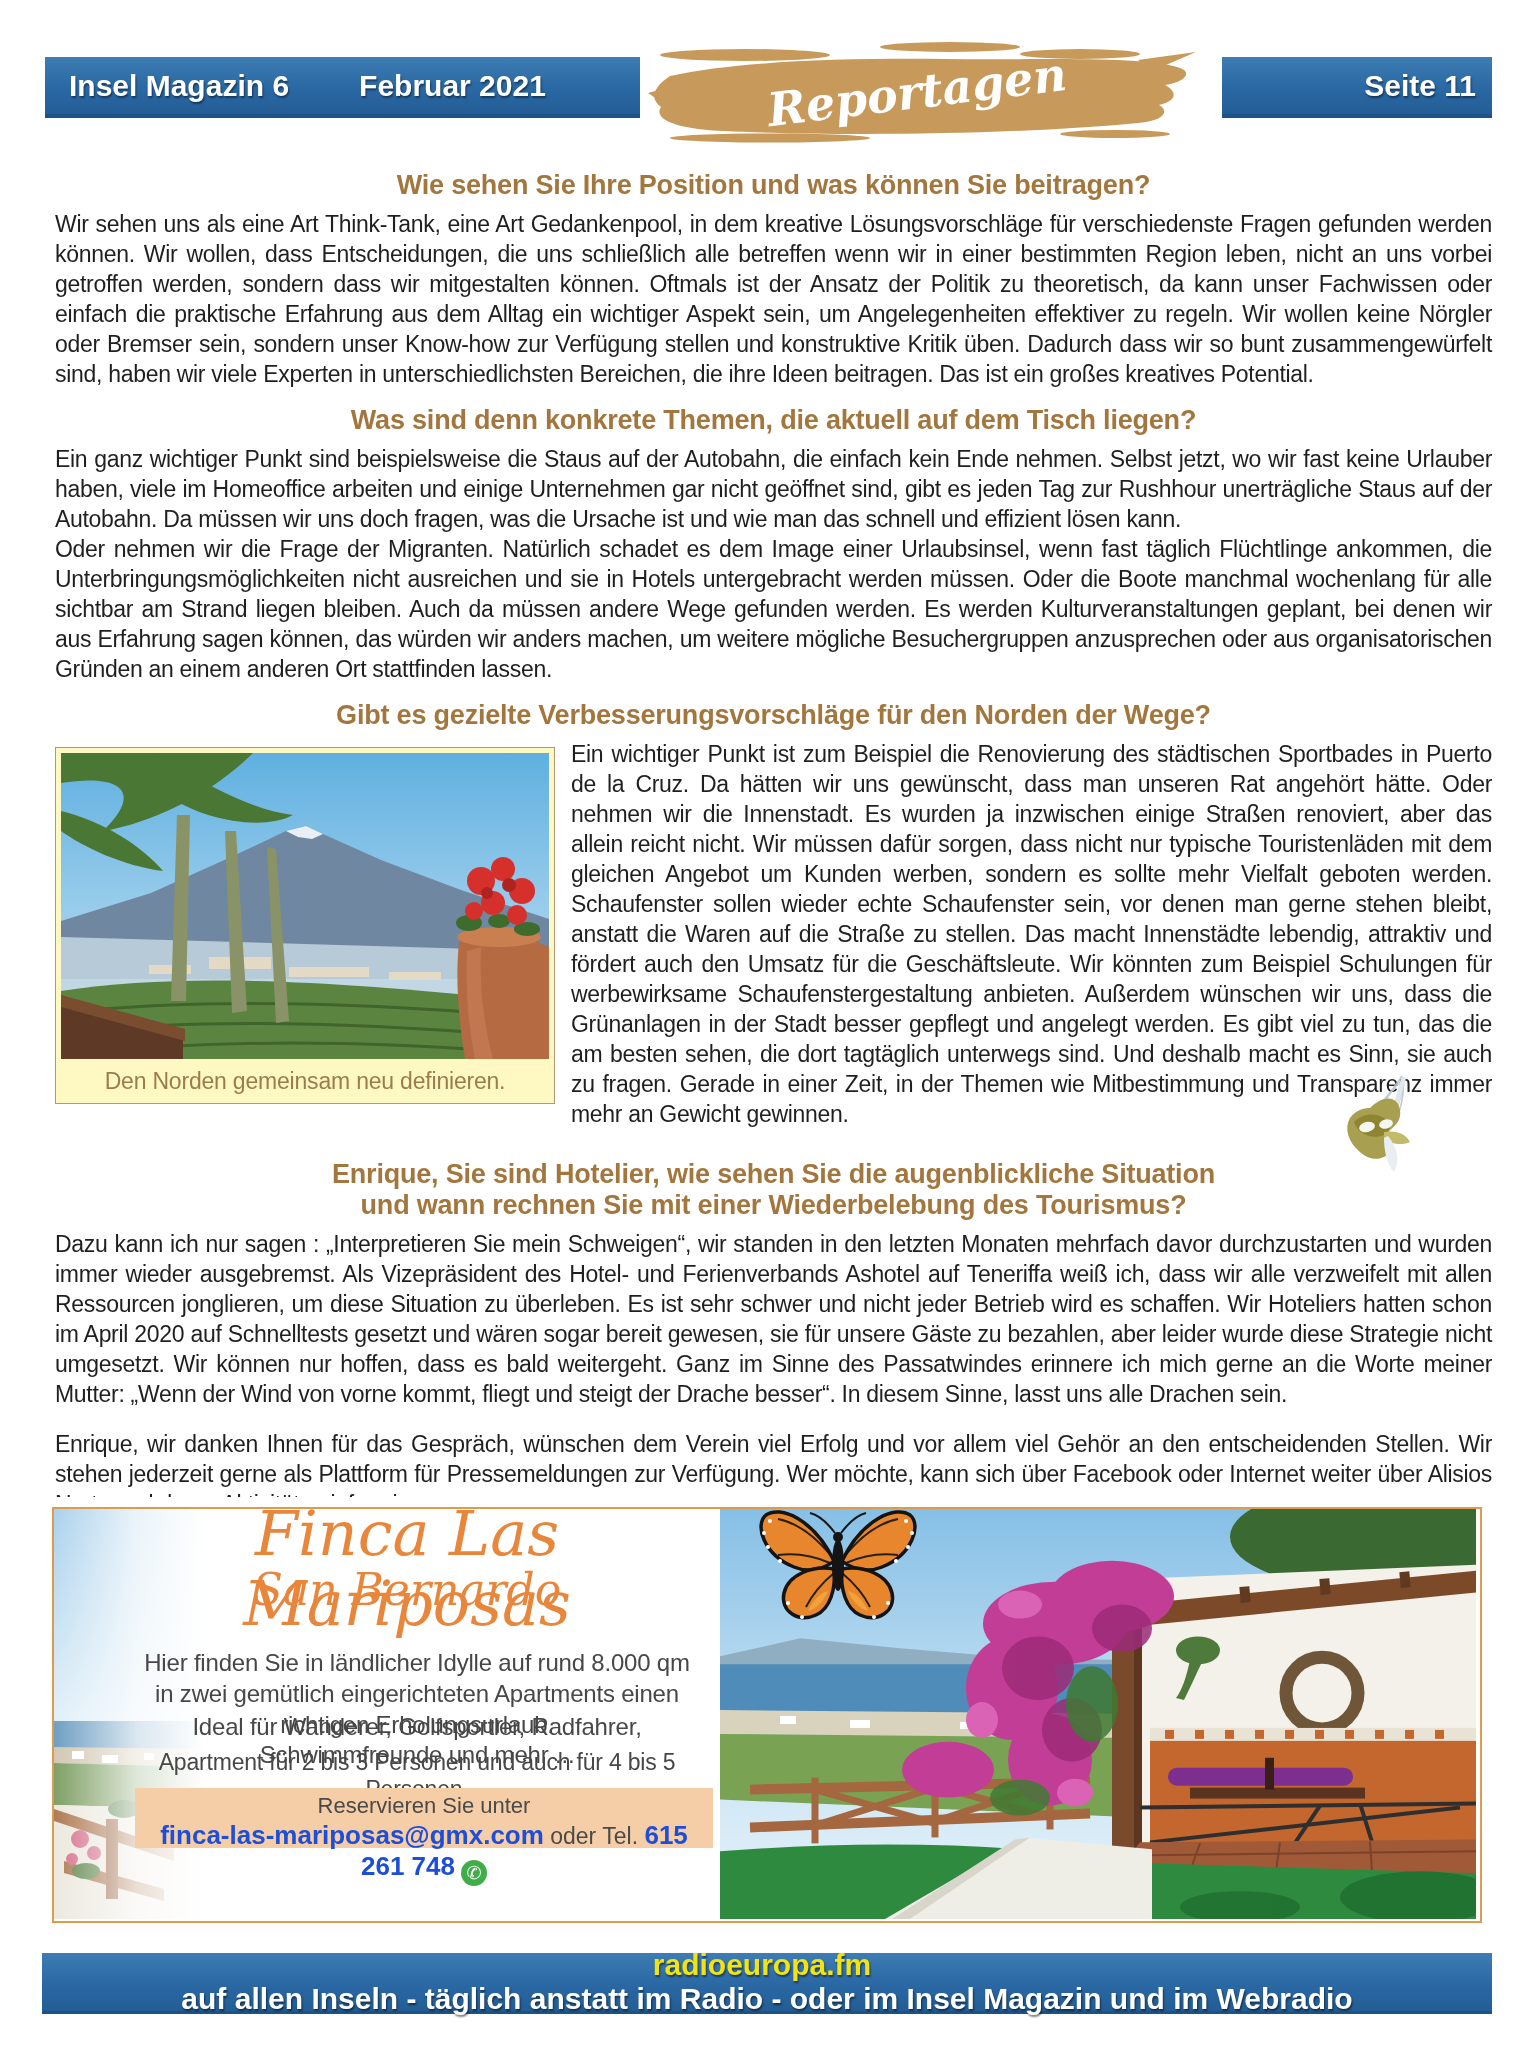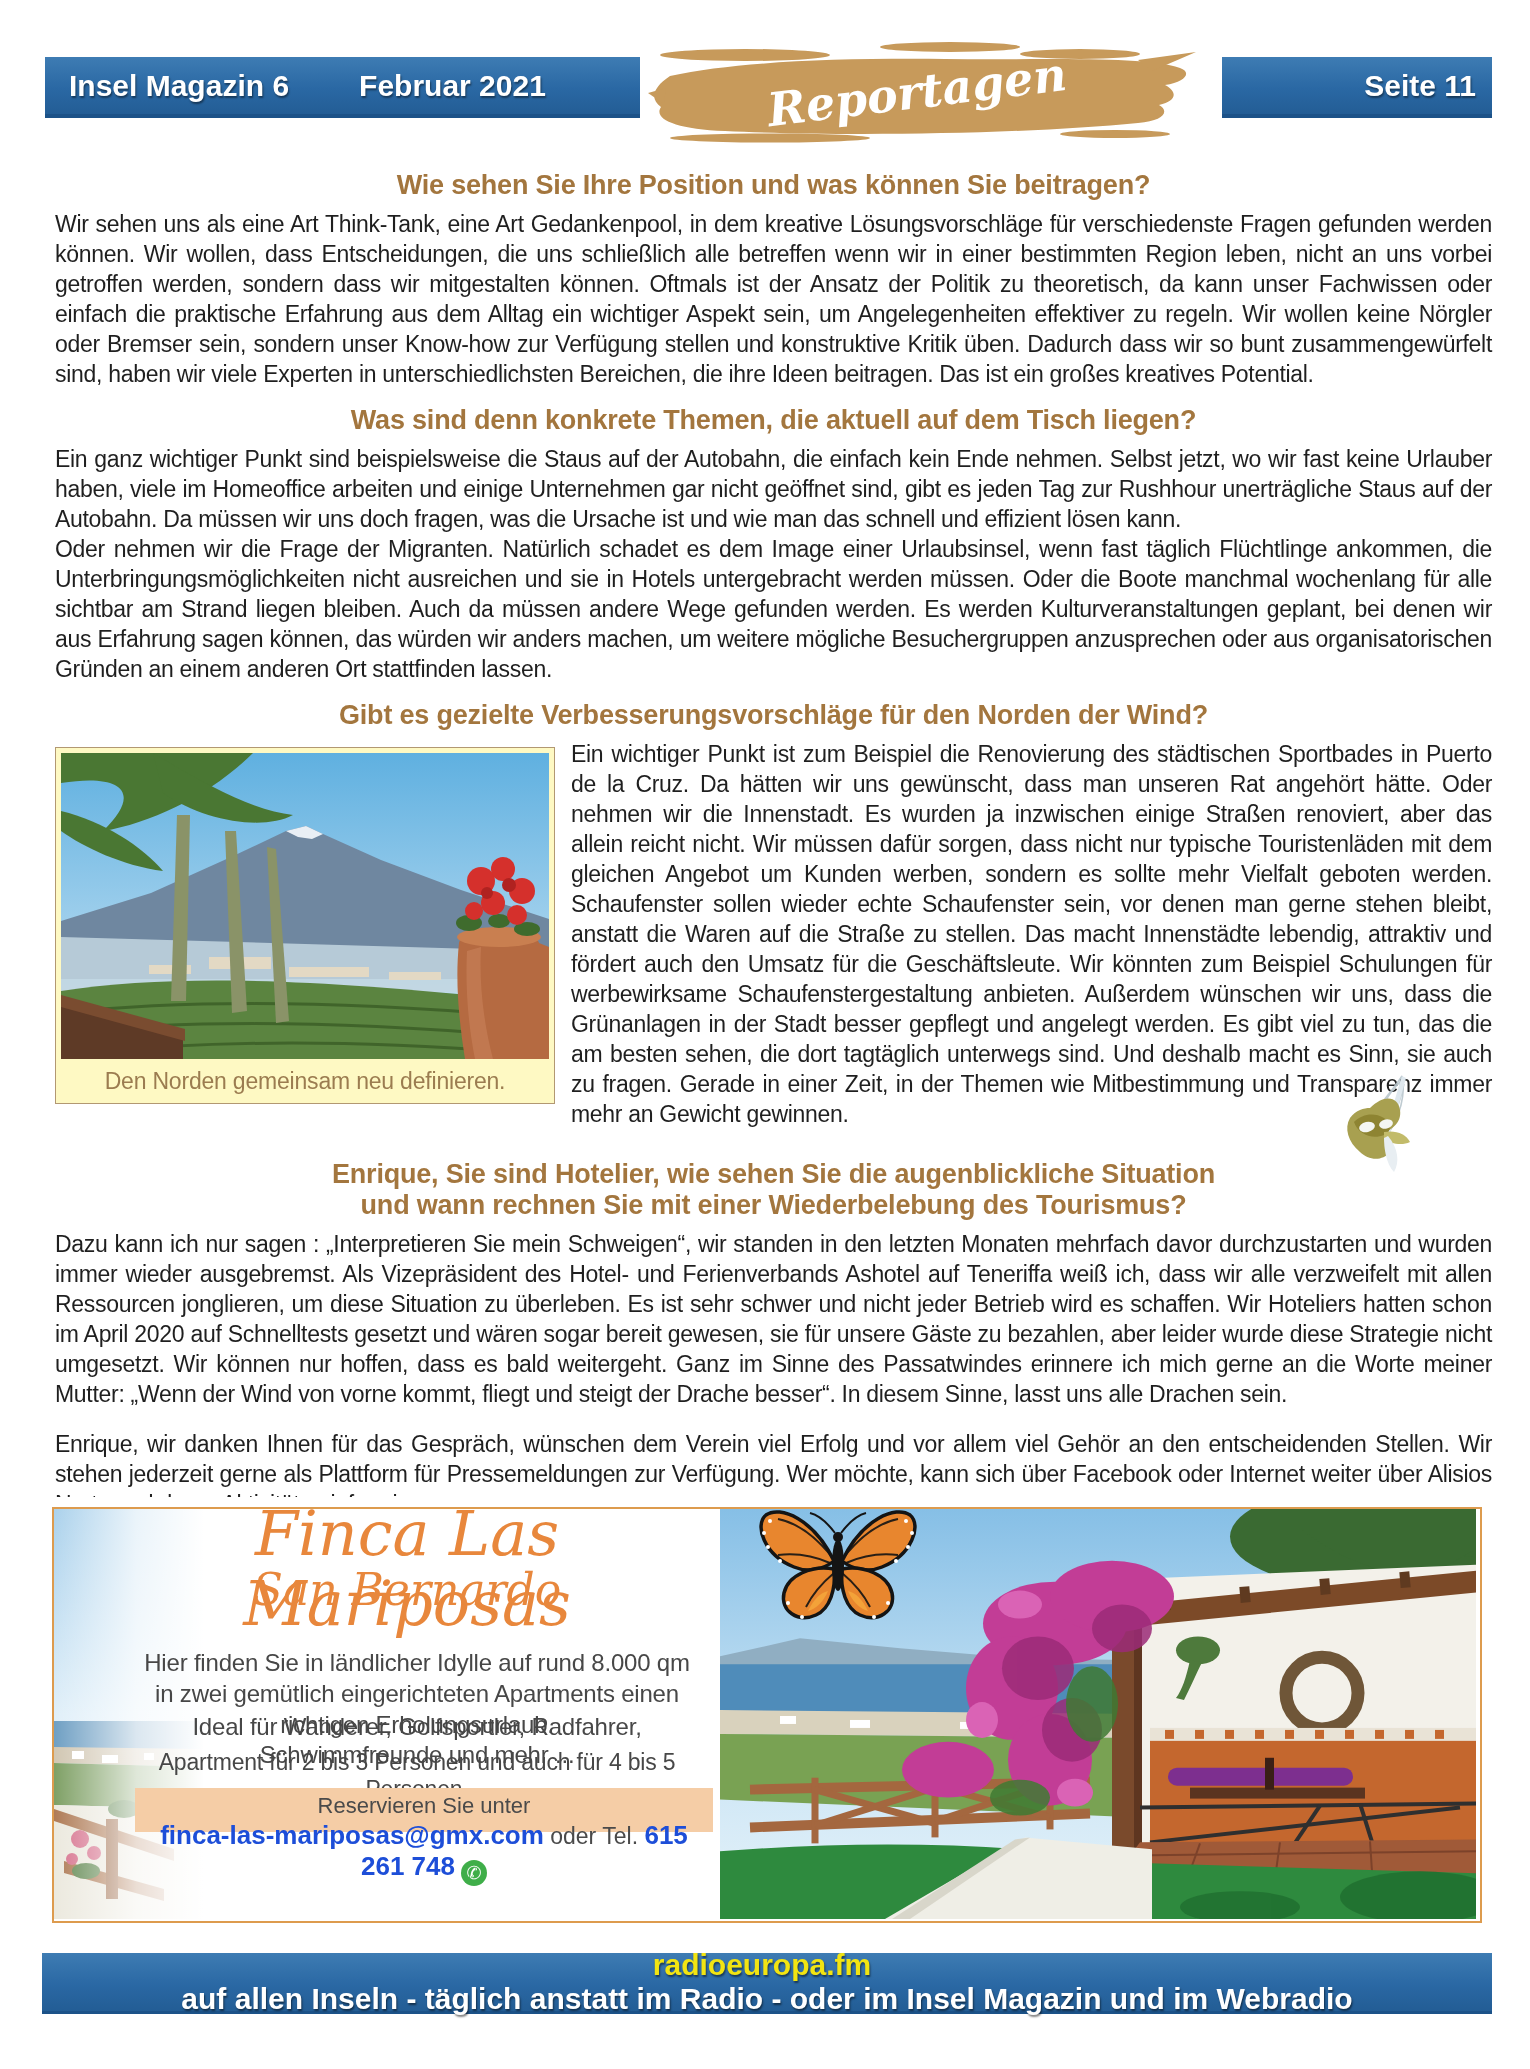--- a/index.html
+++ b/index.html
@@ -71,21 +71,21 @@
   .ad-subtitle{
     position:absolute;left:60px;top:67px;width:610px;text-align:center;z-index:4;
     font-family:"DejaVu Serif", serif;font-style:italic;color:var(--orange);
     font-size:44px;line-height:52px;
   }
   .ad-text{position:absolute;z-index:4;color:#474747;text-align:center;letter-spacing:-0.2px;}
   .ad-intro{left:95px;top:150px;width:560px;font-size:24px;line-height:31px;}
   .ad-audience{left:60px;top:216px;width:630px;font-size:24px;}
   .ad-apartments{left:95px;top:252px;width:560px;font-size:23px;}
   .ad-banner{
-    position:absolute;left:93px;top:291px;width:578px;height:44px;z-index:4;
+    position:absolute;left:93px;top:291px;width:578px;height:60px;z-index:4;
     background:var(--peach);text-align:center;color:#4a4a4a;
   }
   .ad-banner .line1{font-size:22px;padding-top:5px;}
   .ad-banner .line2{font-size:23px;margin-top:1px;}
   .ad-banner .bold{font-weight:bold;color:#1d4ed8;font-size:26px;}
   .wa-icon{
     display:inline-block;width:26px;height:26px;border-radius:50%;background:var(--wa);
     color:#fff;font-size:18px;line-height:26px;text-align:center;vertical-align:-4px;margin-left:6px;
   }
   .ad-slogan{
@@ -132,21 +132,21 @@
 
 <div class="content">
 
   <h2 class="qhead first">Wie sehen Sie Ihre Position und was können Sie beitragen?</h2>
   <p>Wir sehen uns als eine Art Think-Tank, eine Art Gedankenpool, in dem kreative Lösungsvorschläge für verschiedenste Fragen gefunden werden können. Wir wollen, dass Entscheidungen, die uns schließlich alle betreffen wenn wir in einer bestimmten Region leben, nicht an uns vorbei getroffen werden, sondern dass wir mitgestalten können. Oftmals ist der Ansatz der Politik zu theoretisch, da kann unser Fachwissen oder einfach die praktische Erfahrung aus dem Alltag ein wichtiger Aspekt sein, um Angelegenheiten effektiver zu regeln. Wir wollen keine Nörgler oder Bremser sein, sondern unser Know-how zur Verfügung stellen und konstruktive Kritik üben. Dadurch dass wir so bunt zusammengewürfelt sind, haben wir viele Experten in unterschiedlichsten Bereichen, die ihre Ideen beitragen. Das ist ein großes kreatives Potential.</p>
 
   <h2 class="qhead">Was sind denn konkrete Themen, die aktuell auf dem Tisch liegen?</h2>
   <p>Ein ganz wichtiger Punkt sind beispielsweise die Staus auf der Autobahn, die einfach kein Ende nehmen. Selbst jetzt, wo wir fast keine Urlauber haben, viele im Homeoffice arbeiten und einige Unternehmen gar nicht geöffnet sind, gibt es jeden Tag zur Rushhour unerträgliche Staus auf der Autobahn. Da müssen wir uns doch fragen, was die Ursache ist und wie man das schnell und effizient lösen kann.</p>
   <p>Oder nehmen wir die Frage der Migranten. Natürlich schadet es dem Image einer Urlaubsinsel, wenn fast täglich Flüchtlinge ankommen, die Unterbringungsmöglichkeiten nicht ausreichen und sie in Hotels untergebracht werden müssen. Oder die Boote manchmal wochenlang für alle sichtbar am Strand liegen bleiben. Auch da müssen andere Wege gefunden werden. Es werden Kulturveranstaltungen geplant, bei denen wir aus Erfahrung sagen können, das würden wir anders machen, um weitere mögliche Besuchergruppen anzusprechen oder aus organisatorischen Gründen an einem anderen Ort stattfinden lassen.</p>
 
-  <h2 class="qhead">Gibt es gezielte Verbesserungsvorschläge für den Norden der Wind?</h2>
+  <h2 class="qhead">Gibt es gezielte Verbesserungsvorschläge für den Norden der Wege?</h2>
 
   <div class="figure">
     <svg viewBox="0 0 488 306" preserveAspectRatio="none">
       <defs>
         <linearGradient id="sky1" x1="0" y1="0" x2="0" y2="1">
           <stop offset="0" stop-color="#5fb0e0"></stop>
             <stop offset="0.65" stop-color="#a9d4ee"></stop>
             <stop offset="1" stop-color="#d9ecf7"></stop>
         </linearGradient>
       </defs>

